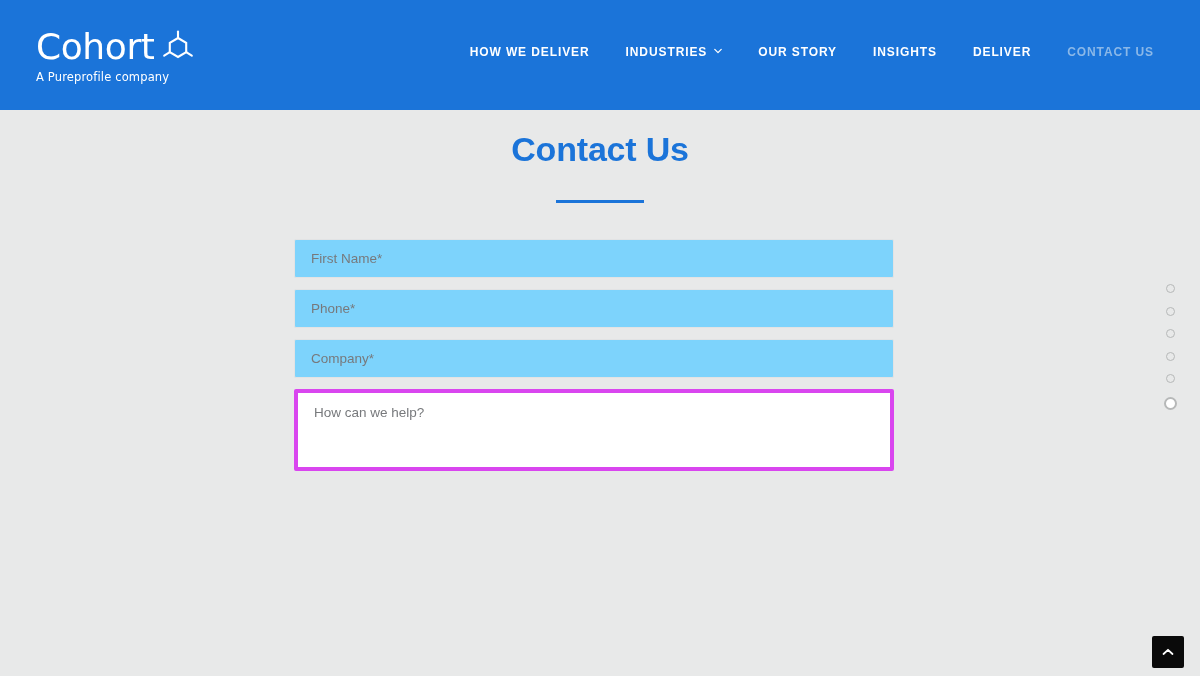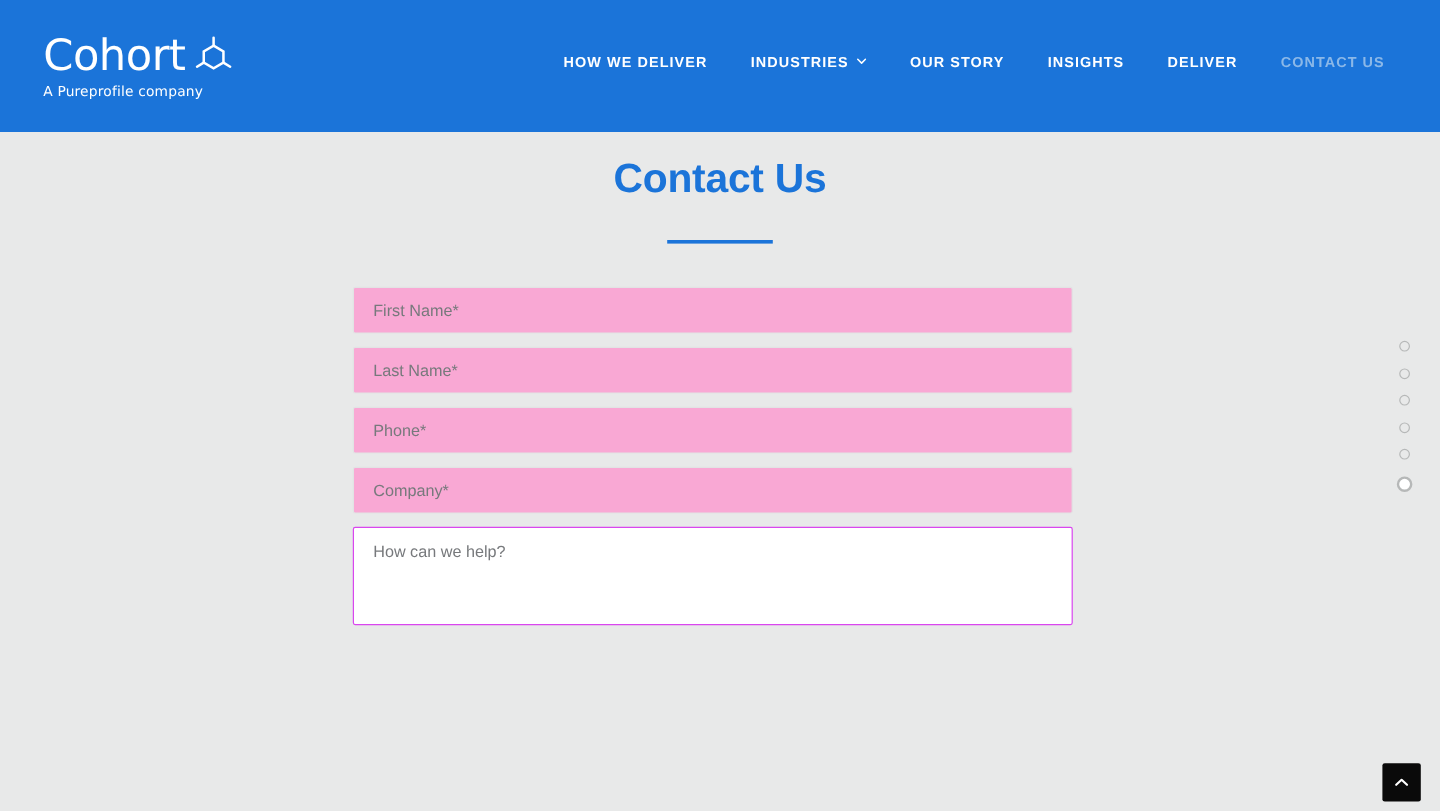--- a/index.html
+++ b/index.html
@@ -136,21 +136,21 @@
     top: 239px;
     width: 600px;
   }
 
   .form-row { margin-bottom: 11px; }
 
   .field {
     display: block;
     width: 600px;
     height: 39px;
-    background: #f9a8d4;
+    background: #7dd3fc;
     border: 1px solid #e2e3e4;
     border-radius: 2px;
     padding: 0 16px;
     font-size: 13.5px;
     color: #5f6367;
     font-family: "Liberation Sans", sans-serif;
     outline: none;
   }
 
   .field::placeholder { color: #77797c; opacity: 1; }
@@ -188,21 +188,21 @@
     pointer-events: none;
   }
 
   .spinner svg { display: block; }
 
   .field-textarea {
     display: block;
     width: 600px;
     height: 82px;
     background: #ffffff;
-    border: 1px solid #d946ef;
+    border: 4px solid #d946ef;
     border-radius: 2px;
     padding: 12px 16px;
     font-size: 13.5px;
     color: #5f6367;
     font-family: "Liberation Sans", sans-serif;
     resize: none;
     outline: none;
     overflow: hidden;
   }
 
@@ -317,23 +317,20 @@
   <h1 class="page-title">Contact Us</h1>
   <div class="title-rule"></div>
 </div>
 
 <form class="contact-form">
 
   <div class="form-row">
     <input class="field" type="text" placeholder="First Name*" style="">
   </div>
 
-  <div class="form-row">
-    <input class="field" type="text" placeholder="Last Name*" style="">
-  </div>
 
 
   <div class="form-row">
     <input class="field" type="text" placeholder="Phone*" style="">
   </div>
 
   <div class="form-row">
     <input class="field" type="text" placeholder="Company*" style="">
   </div>
 

